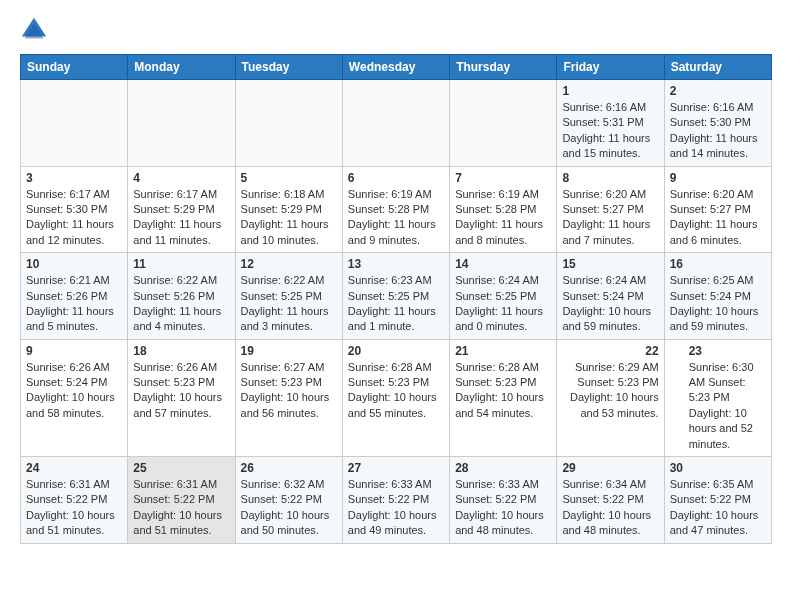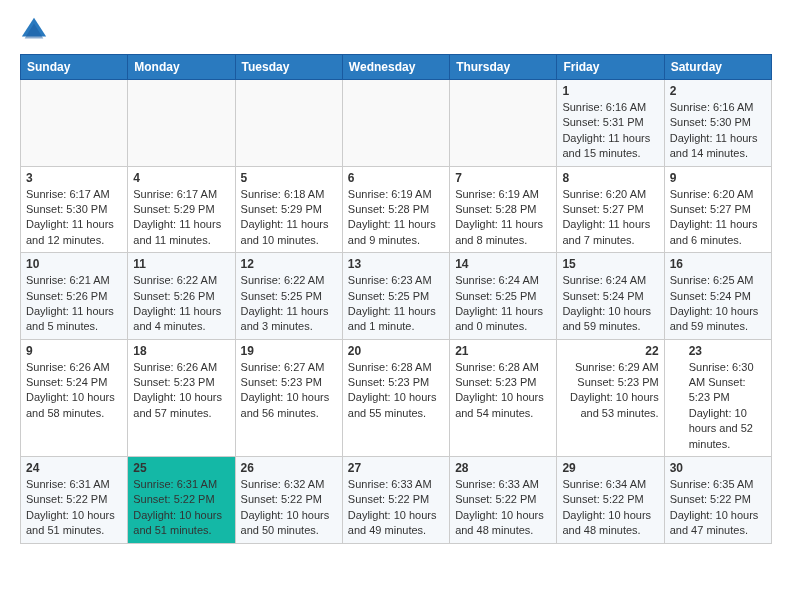--- a/index.html
+++ b/index.html
@@ -273,21 +273,21 @@
 Daylight: 10 hours and 52 minutes.</div>
           </td>
         </tr>
         <tr>
           <td style="background: rgb(245, 248, 251);">
             <span class="day-num">24</span>
             <div class="day-info">Sunrise: 6:31 AM
 Sunset: 5:22 PM
 Daylight: 10 hours and 51 minutes.</div>
           </td>
-          <td style="background: #14b8a6;">
+          <td style="background: #e5e5e5;">
             <span class="day-num">25</span>
             <div class="day-info">Sunrise: 6:31 AM
 Sunset: 5:22 PM
 Daylight: 10 hours and 51 minutes.</div>
           </td>
           <td style="background: rgb(245, 248, 251); margin-left: 28px;">
             <span class="day-num">26</span>
             <div class="day-info">Sunrise: 6:32 AM
 Sunset: 5:22 PM
 Daylight: 10 hours and 50 minutes.</div>

